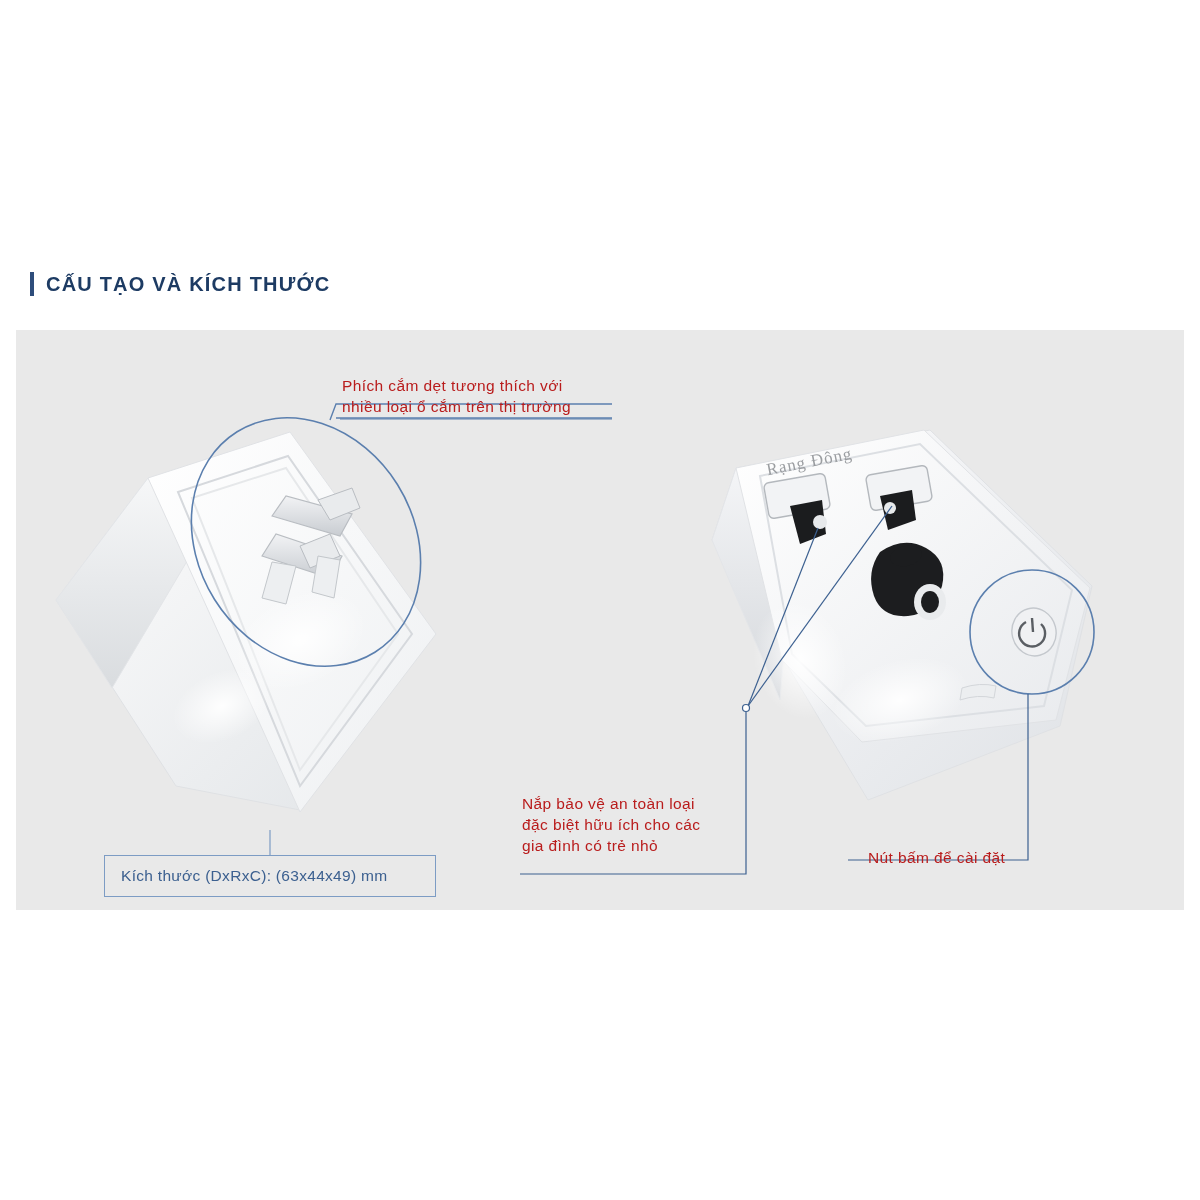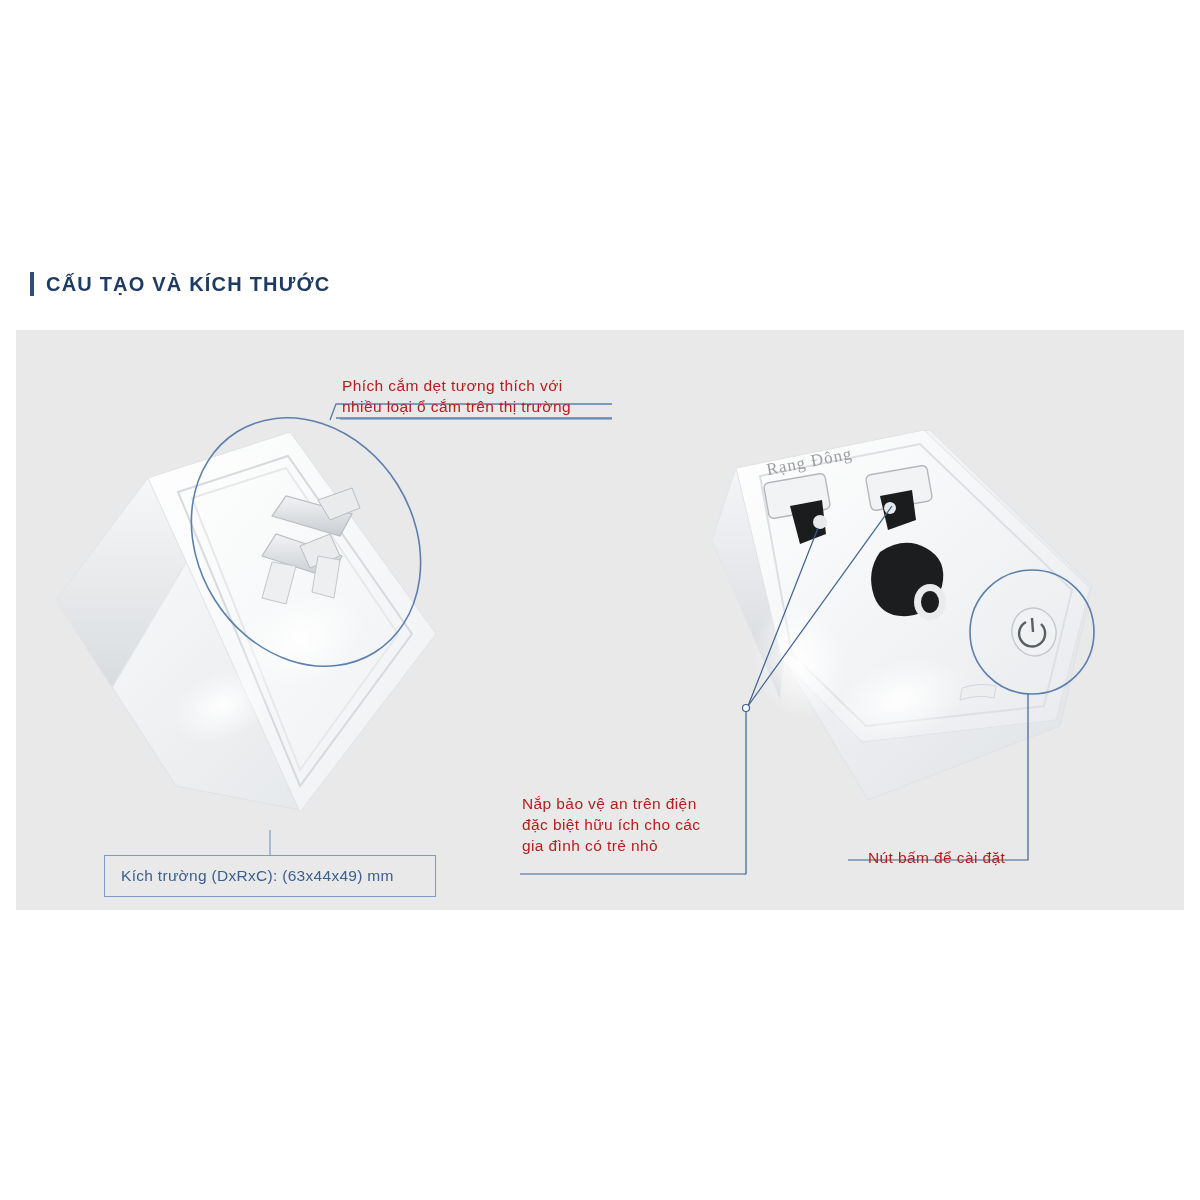--- a/index.html
+++ b/index.html
@@ -232,24 +232,24 @@
       <path d="M892 506 L748 706" fill="none" stroke="#3c6090" stroke-width="1.2"></path>
       <circle cx="746" cy="708" r="3.5" fill="#ffffff" stroke="#3c6090" stroke-width="1.2"></circle>
       <path d="M746 712 L746 874 L520 874" fill="none" stroke="#3c6090" stroke-width="1.2"></path>
 
       <path d="M1028 694 L1028 860 L848 860" fill="none" stroke="#3c6090" stroke-width="1.2"></path>
     </g>
   </svg>
 
   <div class="callout co-plug">Phích cắm dẹt tương thích với
 nhiều loại ổ cắm trên thị trường</div>
-  <div class="callout co-cover">Nắp bảo vệ an trên điện
+  <div class="callout co-cover">Nắp bảo vệ an toàn loại
 đặc biệt hữu ích cho các
 gia đình có trẻ nhỏ</div>
   <div class="callout co-button">Nút bấm để cài đặt</div>
 
   <div class="dim-box">
-    <span class="dim-text">Kích trường (DxRxC): (63x44x49) mm</span>
+    <span class="dim-text">Kích thước (DxRxC): (63x44x49) mm</span>
   </div>
 
   <div class="brand-text">Rạng Đông</div>
 
 </div>
 
 </body></html>

